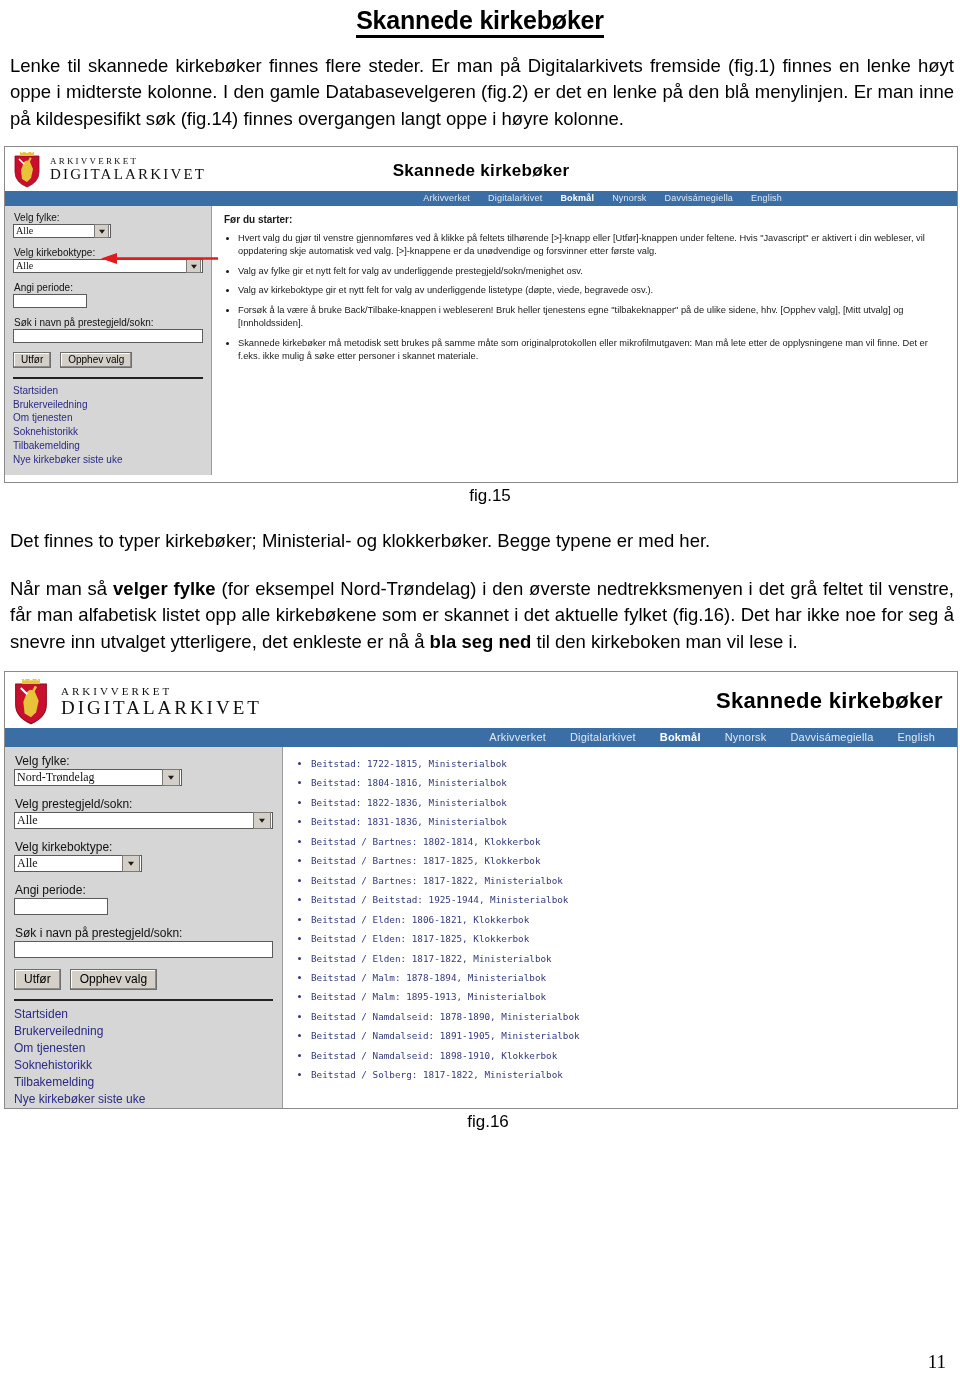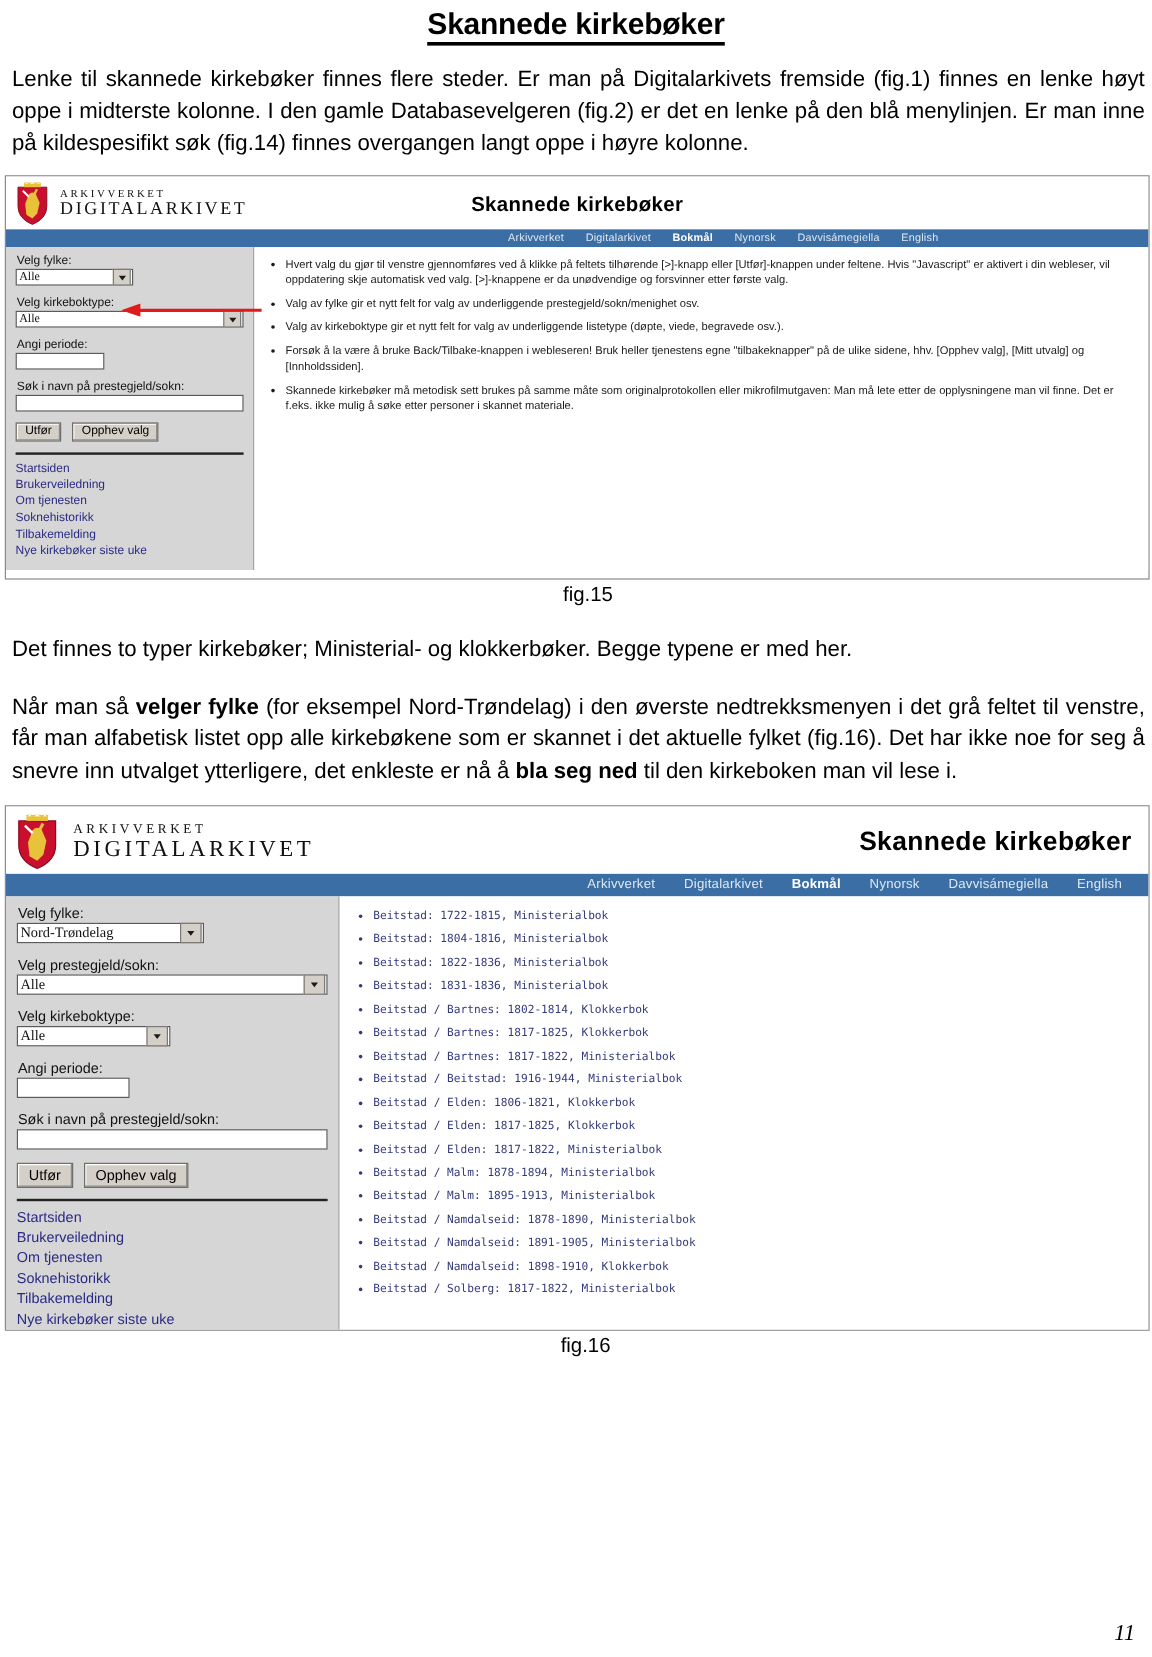--- a/index.html
+++ b/index.html
@@ -47,21 +47,20 @@
     padding-left: 20px;
   }
   .fig-caption.f16 { padding-left: 16px; }
 
   .page-number {
     position: absolute;
     right: 14px;
     bottom: 8px;
     font-family: "Liberation Serif", serif;
     font-size: 19px;
-    font-style: italic;
   }
 
   
   .shot {
     border: 1px solid #8a8a8a;
     background: #ffffff;
     box-sizing: border-box;
     position: relative;
     overflow: hidden;
   }
@@ -194,21 +193,21 @@
     left: 50%; top: 50%;
     width: 0; height: 0;
     transform: translate(-50%, -30%);
     border-left: 3px solid transparent;
     border-right: 3px solid transparent;
     border-top: 4px solid #1a1a1a;
   }
   .sel-narrow { width: 98px; }
   .shot-2 .sel-narrow { width: 128px; }
   .sel-mid { width: 135px; }
-  .shot-2 .sel-mid { width: 156px; }
+  .shot-2 .sel-mid { width: 168px; }
   .sel-wide { width: 100%; }
 
   .text-box {
     background: #ffffff;
     border: 1px solid #5b5b5b;
     height: 14px;
     box-sizing: border-box;
   }
   .shot-2 .text-box { height: 17px; }
   .tb-small { width: 74px; }
@@ -381,20 +380,21 @@
         <a class="side-link">Startsiden</a>
         <a class="side-link">Brukerveiledning</a>
         <a class="side-link">Om tjenesten</a>
         <a class="side-link">Soknehistorikk</a>
         <a class="side-link">Tilbakemelding</a>
         <a class="side-link">Nye kirkebøker siste uke</a>
       </div>
     </div>
 
     <div class="main">
+      <h4>Før du starter:</h4>
       <ul>
         <li>Hvert valg du gjør til venstre gjennomføres ved å klikke på feltets tilhørende [&gt;]-knapp eller [Utfør]-knappen under feltene. Hvis "Javascript" er aktivert i din webleser, vil oppdatering skje automatisk ved valg. [&gt;]-knappene er da unødvendige og forsvinner etter første valg.</li>
         <li>Valg av fylke gir et nytt felt for valg av underliggende prestegjeld/sokn/menighet osv.</li>
         <li>Valg av kirkeboktype gir et nytt felt for valg av underliggende listetype (døpte, viede, begravede osv.).</li>
         <li>Forsøk å la være å bruke Back/Tilbake-knappen i webleseren! Bruk heller tjenestens egne "tilbakeknapper" på de ulike sidene, hhv. [Opphev valg], [Mitt utvalg] og [Innholdssiden].</li>
         <li>Skannede kirkebøker må metodisk sett brukes på samme måte som originalprotokollen eller mikrofilmutgaven: Man må lete etter de opplysningene man vil finne. Det er f.eks. ikke mulig å søke etter personer i skannet materiale.</li>
       </ul>
     </div>
   </div>
 
@@ -494,21 +494,21 @@
 
     <div class="main">
       <ul class="result-list">
         <li>Beitstad: 1722-1815, Ministerialbok</li>
         <li>Beitstad: 1804-1816, Ministerialbok</li>
         <li>Beitstad: 1822-1836, Ministerialbok</li>
         <li>Beitstad: 1831-1836, Ministerialbok</li>
         <li>Beitstad / Bartnes: 1802-1814, Klokkerbok</li>
         <li>Beitstad / Bartnes: 1817-1825, Klokkerbok</li>
         <li>Beitstad / Bartnes: 1817-1822, Ministerialbok</li>
-        <li>Beitstad / Beitstad: 1916-1944, Ministerialbok</li>
+        <li>Beitstad / Beitstad: 1925-1944, Ministerialbok</li>
         <li>Beitstad / Elden: 1806-1821, Klokkerbok</li>
         <li>Beitstad / Elden: 1817-1825, Klokkerbok</li>
         <li>Beitstad / Elden: 1817-1822, Ministerialbok</li>
         <li>Beitstad / Malm: 1878-1894, Ministerialbok</li>
         <li>Beitstad / Malm: 1895-1913, Ministerialbok</li>
         <li>Beitstad / Namdalseid: 1878-1890, Ministerialbok</li>
         <li>Beitstad / Namdalseid: 1891-1905, Ministerialbok</li>
         <li>Beitstad / Namdalseid: 1898-1910, Klokkerbok</li>
         <li>Beitstad / Solberg: 1817-1822, Ministerialbok</li>
 

